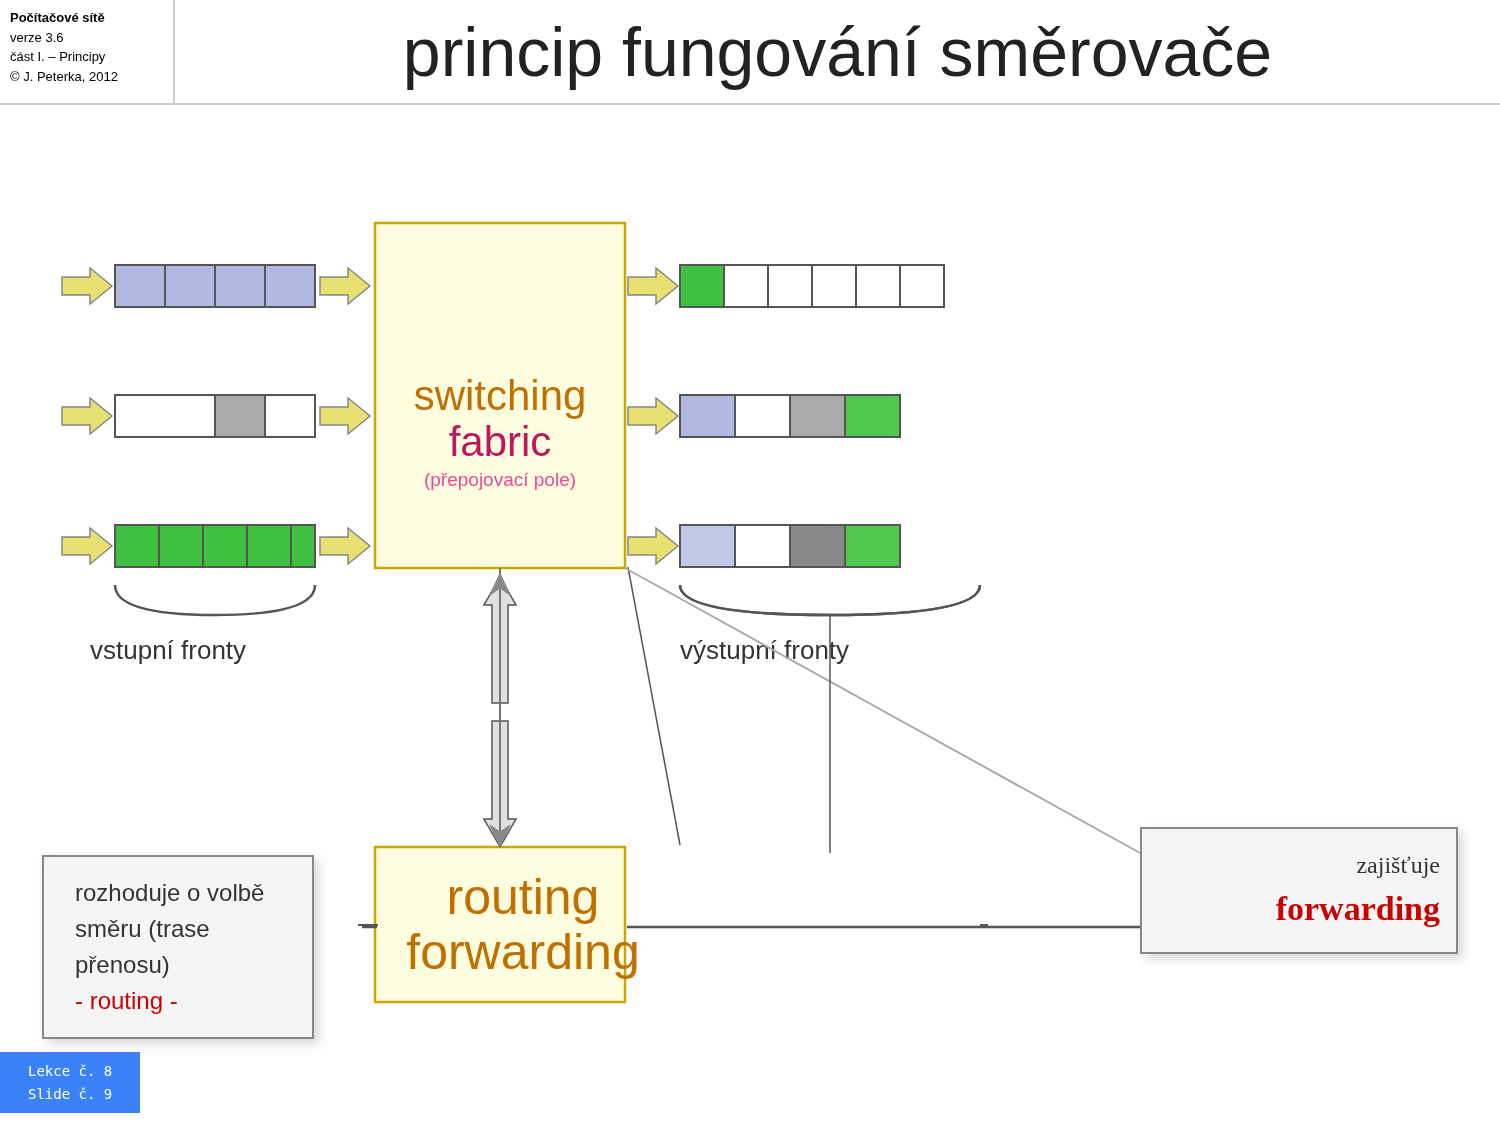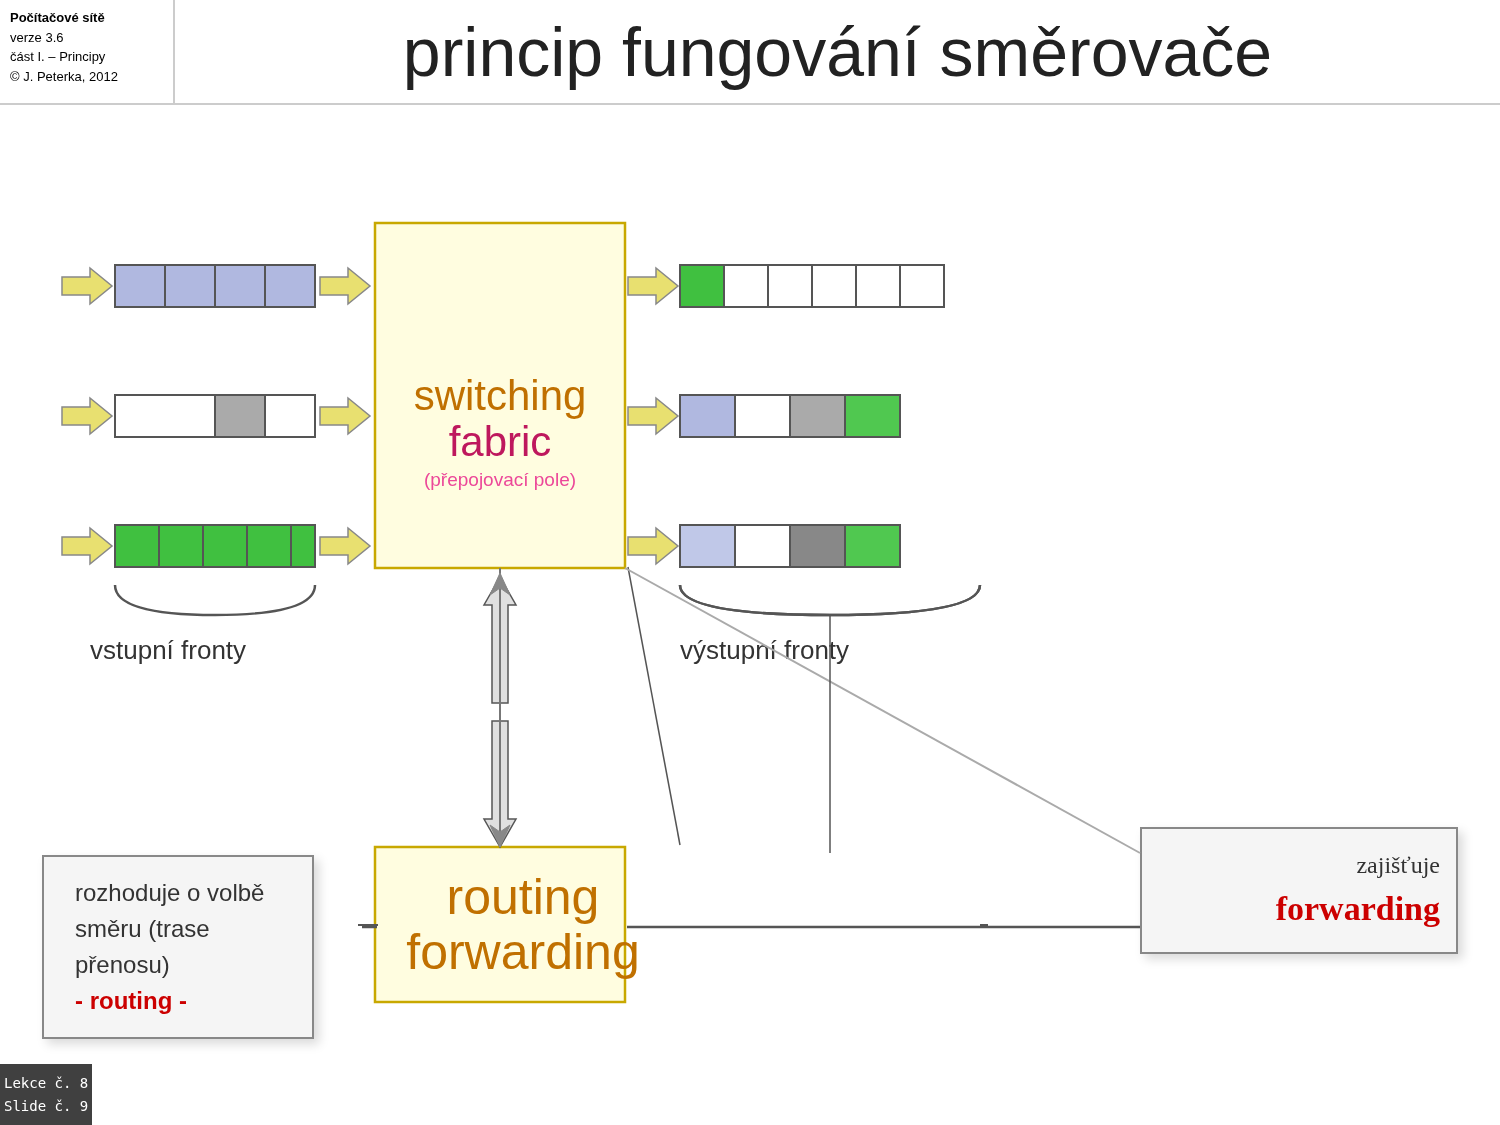--- a/index.html
+++ b/index.html
@@ -55,26 +55,26 @@
       top: 0;
       left: 0;
       width: 1500px;
       height: 1000px;
       pointer-events: none;
     }
 
     
     .footer {
       position: absolute;
-      bottom: 0;
+      bottom: 12px;
       left: 0;
-      background: #404040;
+      background: #3b82f6;
       color: white;
       font-size: 14px;
-      padding: 8px 4px;
+      padding: 8px 28px;
       line-height: 1.6;
       font-family: monospace;
     }
   </style>
 </head>
 <body>
 
 <div class="header">
   <div class="header-left">
     <span class="title-bold">Počítačové sítě</span><br>
@@ -173,21 +173,21 @@
     <div style="font-size:50px; color:#c07000; text-align:center; line-height:1.1;">forwarding</div>
   </div>
 
   <div style="position:absolute; left:90px; top:530px; font-size:26px; color:#333;">vstupní fronty</div>
 
   <div style="position:absolute; left:680px; top:530px; font-size:26px; color:#333;">výstupní fronty</div>
 
   <div style="position:absolute; left:42px; top:750px; width:272px; border:2px solid #888; background:#f5f5f5; padding:18px 31px; font-size:24px; color:#333; text-align:left; line-height:1.5; box-shadow:5px 5px 10px rgba(0,0,0,0.15);">
     <span>rozhoduje o volbě</span><br>
     <span>směru (trase přenosu)</span><br>
-    <span style="color:#cc0000; font-weight:bold;">- routing -</span>
+    <span style="color:#cc0000; font-weight:normal;">- routing -</span>
   </div>
 
   <svg style="position:absolute; left:358px; top:790px; width:22px; height:60px;">
     <line x1="0" y1="30" x2="18" y2="30" stroke="#555" stroke-width="2"></line>
   </svg>
 
   <div style="position:absolute; right:42px; top:722px; width:318px; border:2px solid #888; background:#f5f5f5; padding:18px 16px; font-size:24px; color:#333; text-align:right; line-height:1.5; box-shadow:5px 5px 10px rgba(0,0,0,0.15);font-family:Liberation Serif, serif;">
     <span>zajišťuje</span><br>
     <span style="color:#cc0000; font-weight:bold; font-size:34px;">forwarding</span>
   </div>

